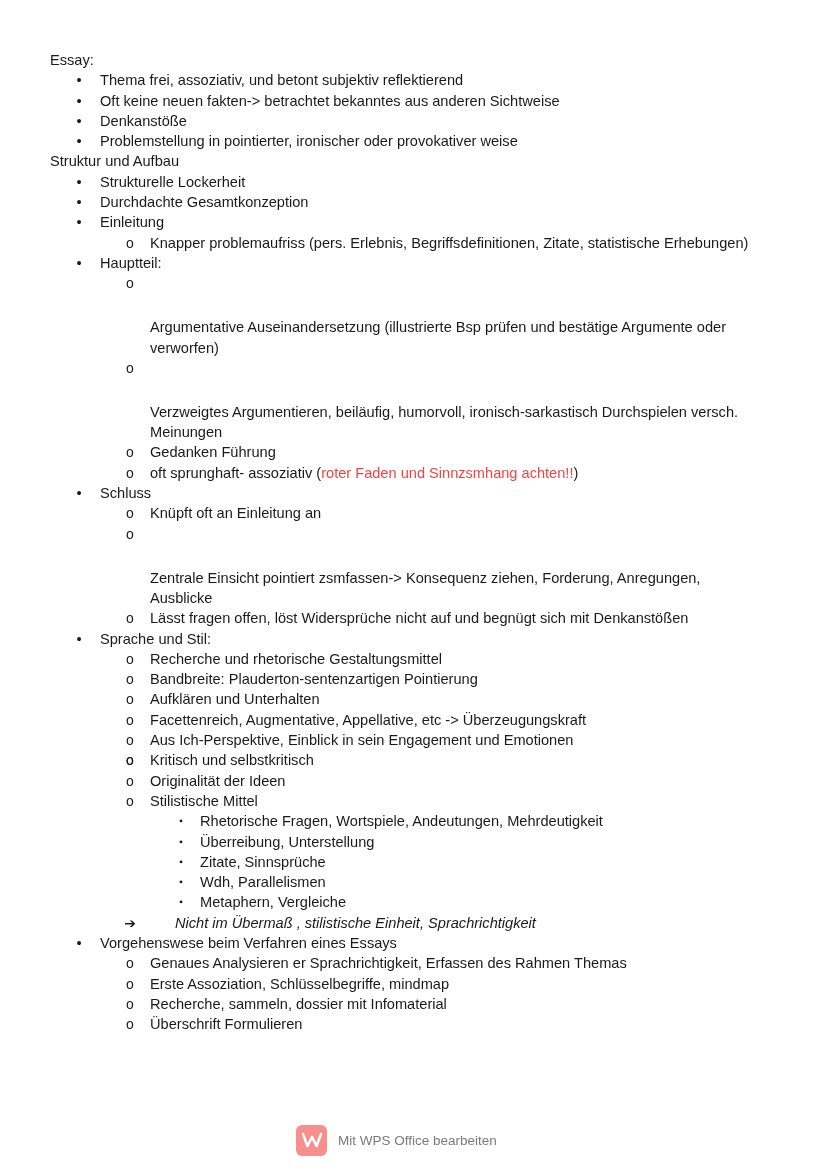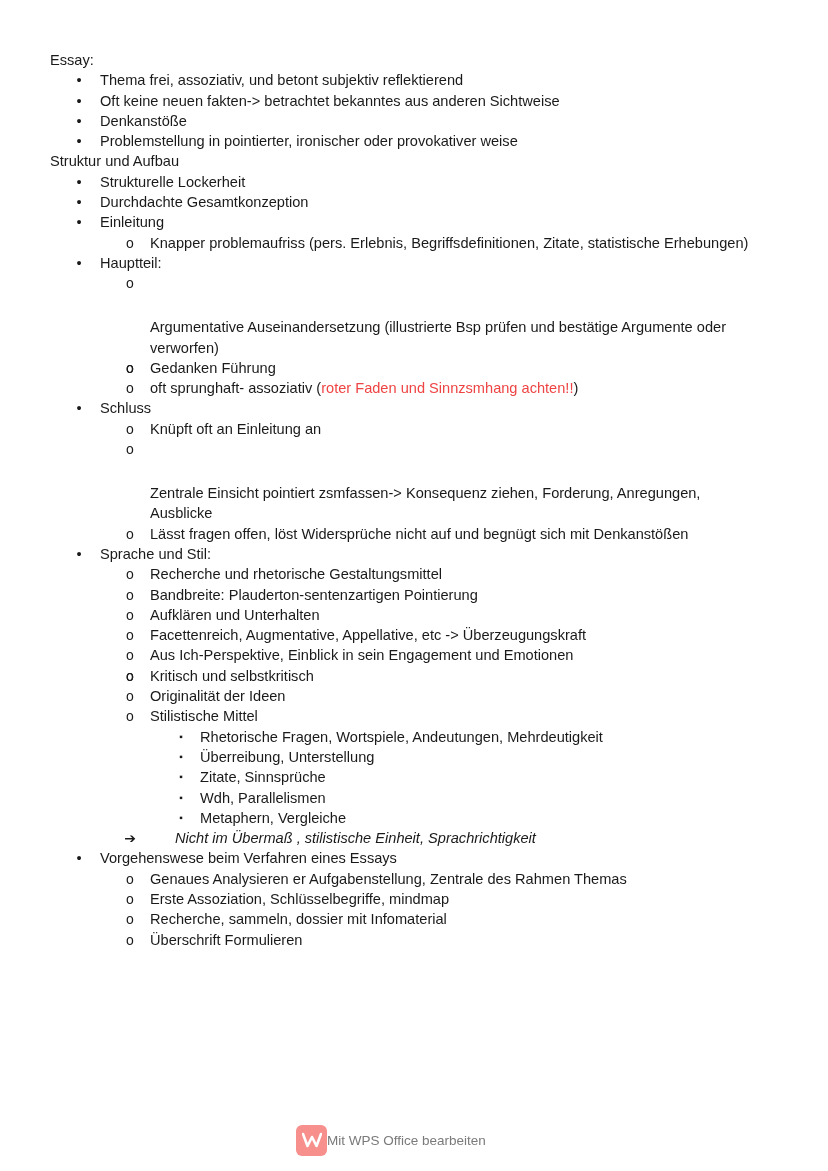--- a/index.html
+++ b/index.html
@@ -100,21 +100,21 @@
       vertical-align: top;
       margin-top: 44px;
     }
     .footer {
       position: absolute;
       left: 296px;
       top: 1124px;
       height: 32px;
       display: flex;
       align-items: center;
-      gap: 0;
+      gap: 11px;
       color: #7a7a7a;
       font-size: 13.5px;
     }
     .wps-logo {
       width: 31px;
       height: 31px;
       border-radius: 6px;
       background: #f78f8c;
       display: flex;
       align-items: center;
@@ -160,21 +160,21 @@
       </ul>
     </li>
 
     <li>
       <div class="line"><span class="marker">•</span><span class="heading">Hauptteil:</span></div>
       <ul class="l2">
         <li>
             <div class="line wrap"><span class="marker">o</span><span class="wrap-text">Argumentative Auseinandersetzung (illustrierte Bsp prüfen und bestätige Argumente oder verworfen)</span></div>
           </li>
         <li>
-            <div class="line wrap"><span class="marker">o</span></div>
+            <div class="line wrap"><span class="marker">o</span><span class="wrap-text">Verzweigtes Argumentieren, beiläufig, humorvoll, ironisch-sarkastisch Durchspielen versch. Meinungen</span></div>
           </li>
         <li>
             <div class="line"><span class="marker">o</span><span>Gedanken Führung</span></div>
           </li>
         <li>
             <div class="line"><span class="marker">o</span><span>oft sprunghaft- assoziativ (</span><span class="red">roter Faden und Sinnzsmhang achten!!</span><span>)</span></div>
           </li>
       </ul>
     </li>
 
@@ -241,21 +241,21 @@
           </ul>
           <div class="line arrow-line"><span class="marker">➔</span><span class="txt">Nicht im Übermaß , stilistische Einheit, Sprachrichtigkeit</span></div>
         </li>
       </ul>
     </li>
 
     <li>
       <div class="line"><span class="marker">•</span><span class="heading">Vorgehenswese beim Verfahren eines Essays</span></div>
       <ul class="l2">
         <li>
-            <div class="line"><span class="marker">o</span><span>Genaues Analysieren er Aufgabenstellung, Zentrale des Rahmen Themas</span></div>
+            <div class="line"><span class="marker">o</span><span>Genaues Analysieren er Sprachrichtigkeit, Erfassen des Rahmen Themas</span></div>
           </li>
         <li>
             <div class="line"><span class="marker">o</span><span>Erste Assoziation, Schlüsselbegriffe, mindmap</span></div>
           </li>
         <li>
             <div class="line"><span class="marker">o</span><span>Recherche, sammeln, dossier mit Infomaterial</span></div>
           </li>
         <li>
             <div class="line"><span class="marker">o</span><span>Überschrift Formulieren</span></div>
           </li>

